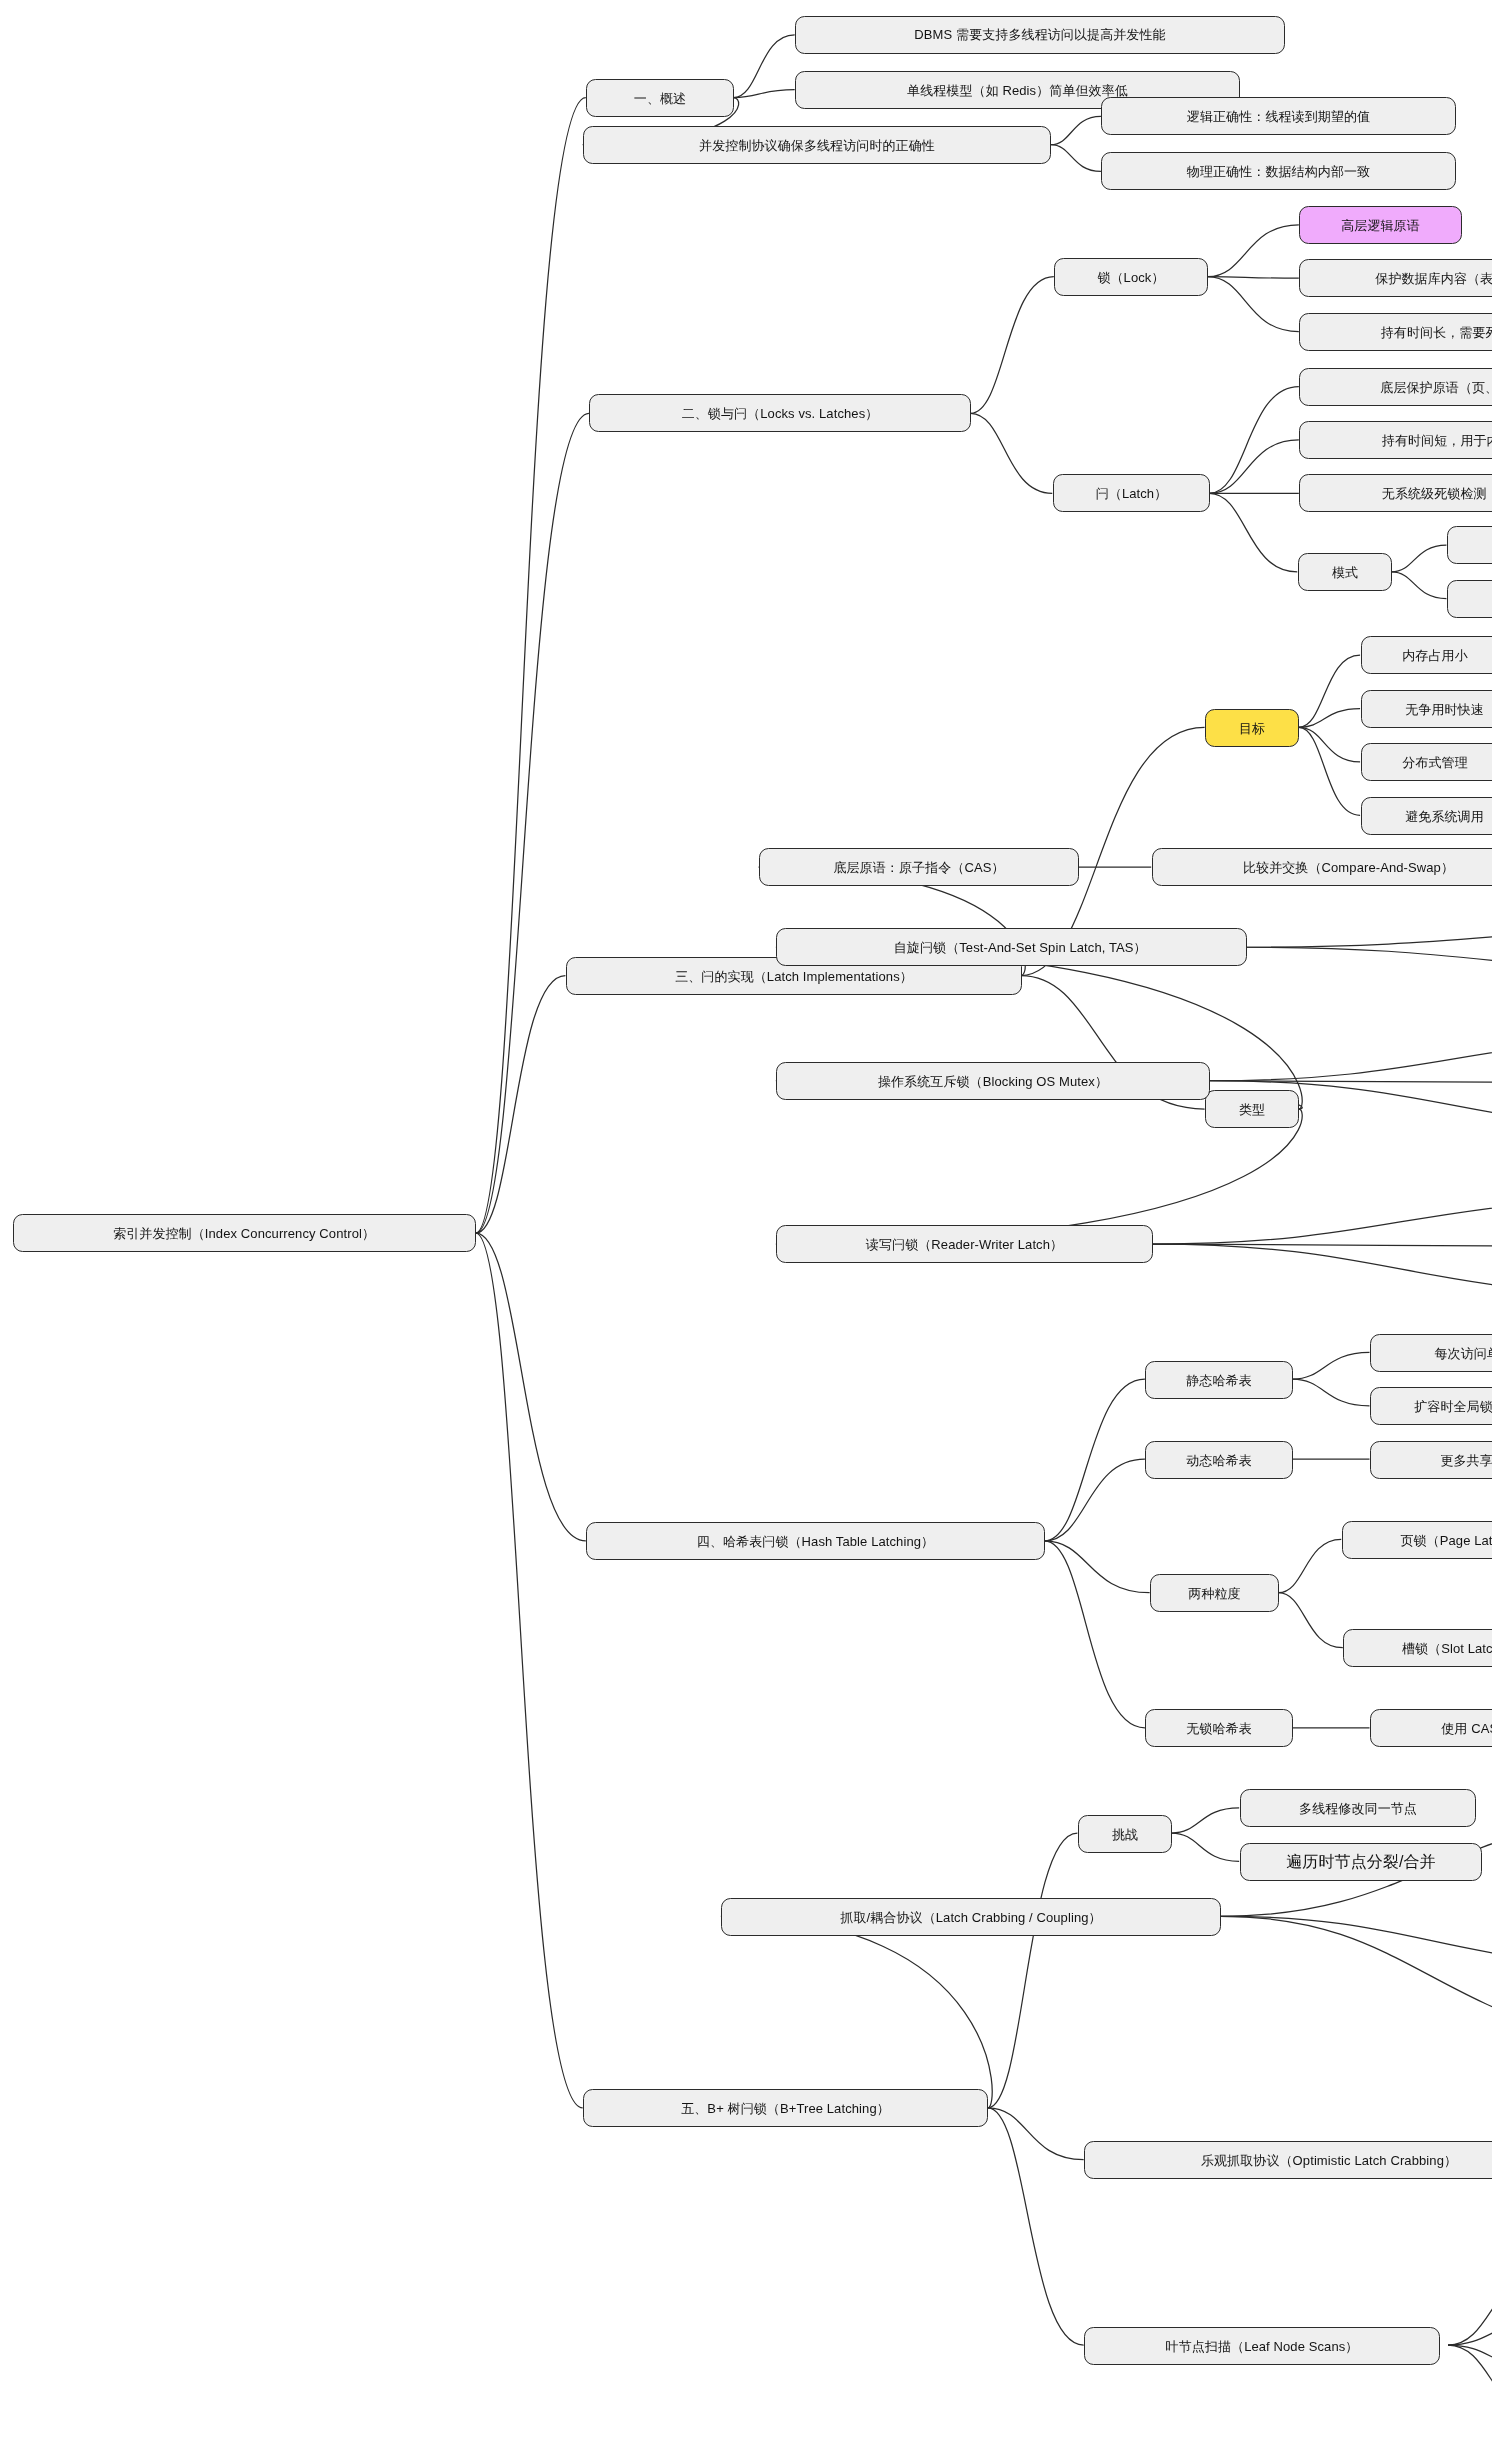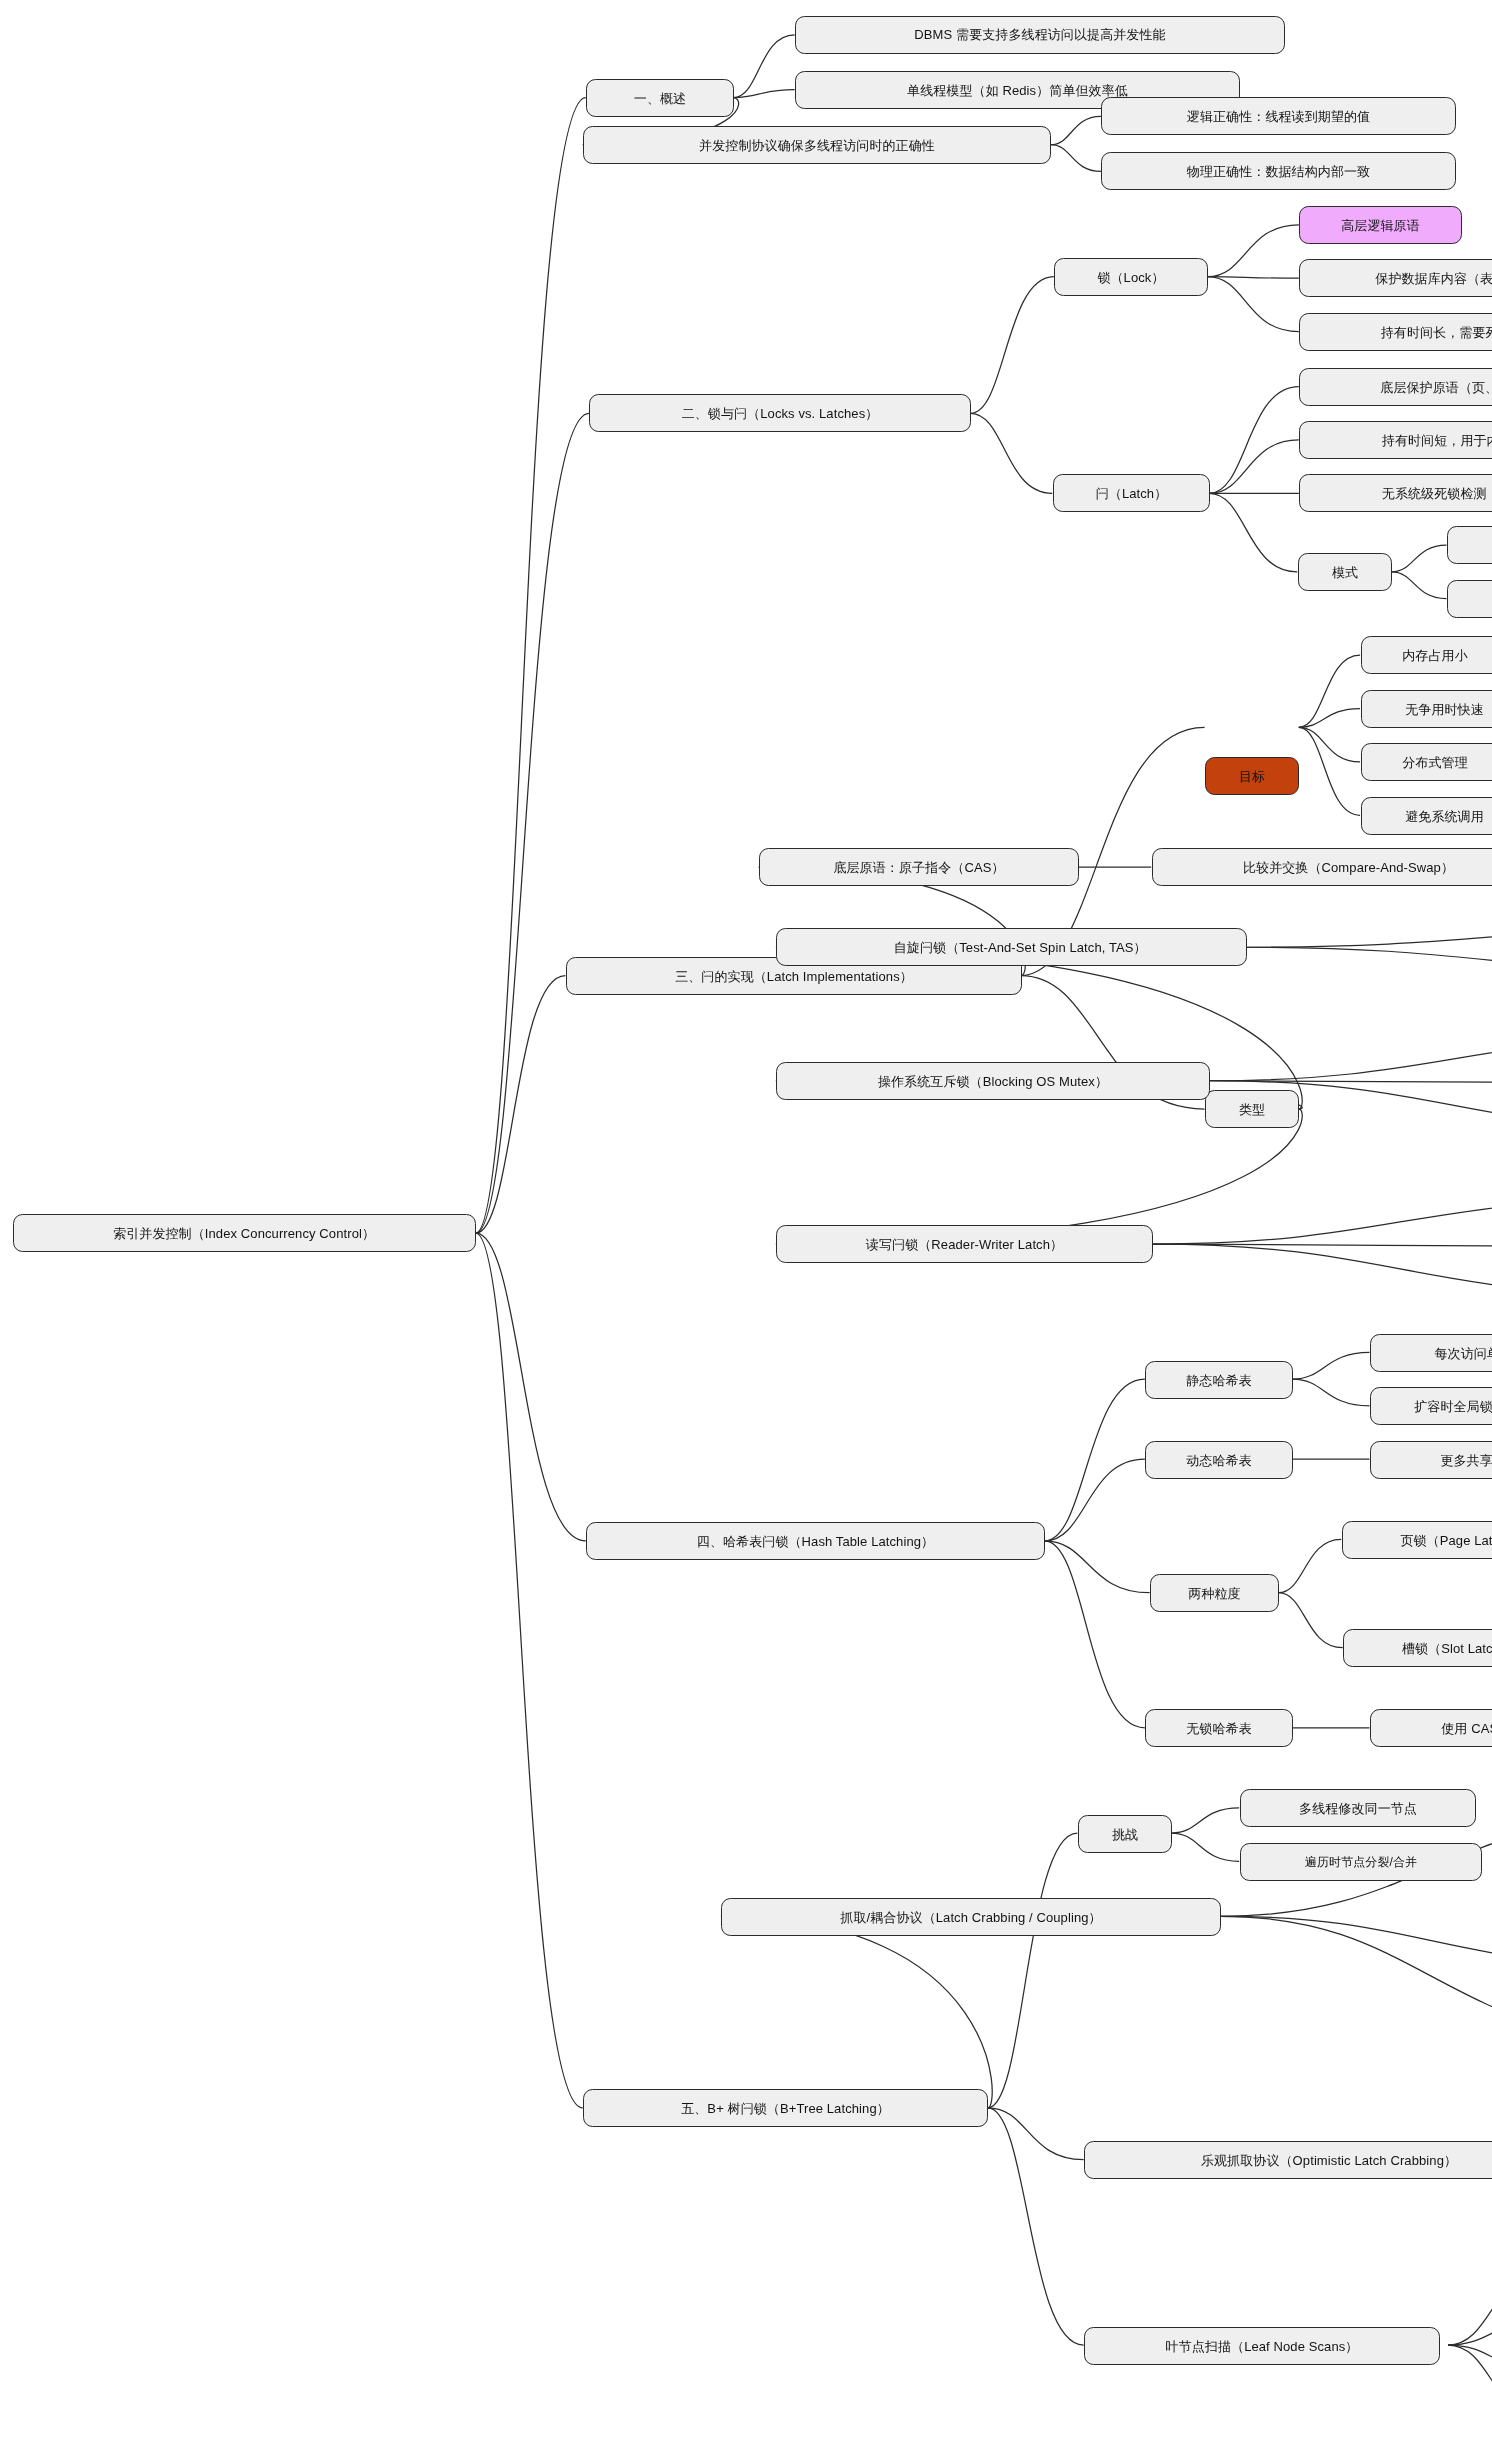--- a/index.html
+++ b/index.html
@@ -141,21 +141,21 @@
       <div class="node" style="left: 1299px; top: 259px; width: 336px; height: 38px; font-size: 13px; background: rgb(239, 239, 239); border-color: rgb(43, 43, 43);">保护数据库内容（表、元组等）</div>
       <div class="node" style="left: 1299px; top: 313px; width: 360px; height: 38px; font-size: 13px; background: rgb(239, 239, 239); border-color: rgb(43, 43, 43);">持有时间长，需要死锁检测与回滚</div>
       <div class="node" style="left: 1053px; top: 474px; width: 157px; height: 38px; font-size: 13px; background: rgb(239, 239, 239); border-color: rgb(43, 43, 43);">闩（Latch）</div>
       <div class="node" style="left: 1299px; top: 368px; width: 346px; height: 38px; font-size: 13px; background: rgb(239, 239, 239); border-color: rgb(43, 43, 43);">底层保护原语（页、内存区域）</div>
       <div class="node" style="left: 1299px; top: 421px; width: 349px; height: 38px; font-size: 13px; background: rgb(239, 239, 239); border-color: rgb(43, 43, 43);">持有时间短，用于内部数据结构</div>
       <div class="node" style="left: 1299px; top: 474px; width: 349px; height: 38px; font-size: 13px; background: rgb(239, 239, 239); border-color: rgb(43, 43, 43);">无系统级死锁检测，由线程负责</div>
       <div class="node" style="left: 1298px; top: 553px; width: 94px; height: 38px; font-size: 13px; background: rgb(239, 239, 239); border-color: rgb(43, 43, 43);">模式</div>
       <div class="node" style="left: 1447px; top: 526px; width: 327px; height: 38px; font-size: 13px; background: rgb(239, 239, 239); border-color: rgb(43, 43, 43);">读锁（READ）：允许并发读取</div>
       <div class="node" style="left: 1447px; top: 580px; width: 292px; height: 38px; font-size: 13px; background: rgb(239, 239, 239); border-color: rgb(43, 43, 43);">写锁（WRITE）：独占访问</div>
       <div class="node" style="left: 566px; top: 957px; width: 456px; height: 38px; font-size: 13px; background: rgb(239, 239, 239); border-color: rgb(43, 43, 43);">三、闩的实现（Latch Implementations）</div>
-      <div class="node" style="left: 1205px; top: 709px; width: 94px; height: 38px; font-size: 13px; background: #c2410c; border-color: rgb(43, 43, 43); margin-top: 48px;">目标</div>
+      <div class="node" style="left: 1205px; top: 709px; width: 94px; height: 38px; font-size: 13px; background: #fde047; border-color: rgb(43, 43, 43);">目标</div>
       <div class="node" style="left: 1361px; top: 636px; width: 148px; height: 38px; font-size: 13px; background: rgb(239, 239, 239); border-color: rgb(43, 43, 43);">内存占用小</div>
       <div class="node" style="left: 1361px; top: 690px; width: 167px; height: 38px; font-size: 13px; background: rgb(239, 239, 239); border-color: rgb(43, 43, 43);">无争用时快速</div>
       <div class="node" style="left: 1361px; top: 743px; width: 148px; height: 38px; font-size: 13px; background: rgb(239, 239, 239); border-color: rgb(43, 43, 43);">分布式管理</div>
       <div class="node" style="left: 1361px; top: 797px; width: 167px; height: 38px; font-size: 13px; background: rgb(239, 239, 239); border-color: rgb(43, 43, 43);">避免系统调用</div>
       <div class="node" style="left: 759px; top: 848px; width: 320px; height: 38px; font-size: 13px; background: rgb(239, 239, 239); border-color: rgb(43, 43, 43);">底层原语：原子指令（CAS）</div>
       <div class="node" style="left: 1152px; top: 848px; width: 393px; height: 38px; font-size: 13px; background: rgb(239, 239, 239); border-color: rgb(43, 43, 43);">比较并交换（Compare-And-Swap）</div>
       <div class="node" style="left: 1205px; top: 1090px; width: 94px; height: 38px; font-size: 13px; background: rgb(239, 239, 239); border-color: rgb(43, 43, 43);">类型</div>
       <div class="node" style="left: 776px; top: 928px; width: 471px; height: 38px; font-size: 13px; background: rgb(239, 239, 239); border-color: rgb(43, 43, 43); padding-left: 26px;">自旋闩锁（Test-And-Set Spin Latch, TAS）</div>
       <div class="node" style="left: 776px; top: 1062px; width: 434px; height: 38px; font-size: 13px; background: rgb(239, 239, 239); border-color: rgb(43, 43, 43);">操作系统互斥锁（Blocking OS Mutex）</div>
       <div class="node" style="left: 776px; top: 1225px; width: 377px; height: 38px; font-size: 13px; background: rgb(239, 239, 239); border-color: rgb(43, 43, 43);">读写闩锁（Reader-Writer Latch）</div>
@@ -166,19 +166,19 @@
       <div class="node" style="left: 1145px; top: 1441px; width: 148px; height: 38px; font-size: 13px; background: rgb(239, 239, 239); border-color: rgb(43, 43, 43);">动态哈希表</div>
       <div class="node" style="left: 1370px; top: 1441px; width: 298px; height: 38px; font-size: 13px; background: rgb(239, 239, 239); border-color: rgb(43, 43, 43);">更多共享状态，逻辑更复杂</div>
       <div class="node" style="left: 1150px; top: 1574px; width: 129px; height: 38px; font-size: 13px; background: rgb(239, 239, 239); border-color: rgb(43, 43, 43);">两种粒度</div>
       <div class="node" style="left: 1342px; top: 1521px; width: 236px; height: 38px; font-size: 13px; background: rgb(239, 239, 239); border-color: rgb(43, 43, 43);">页锁（Page Latch）</div>
       <div class="node" style="left: 1343px; top: 1629px; width: 229px; height: 38px; font-size: 13px; background: rgb(239, 239, 239); border-color: rgb(43, 43, 43);">槽锁（Slot Latch）</div>
       <div class="node" style="left: 1145px; top: 1709px; width: 148px; height: 38px; font-size: 13px; background: rgb(239, 239, 239); border-color: rgb(43, 43, 43);">无锁哈希表</div>
       <div class="node" style="left: 1370px; top: 1709px; width: 308px; height: 38px; font-size: 13px; background: rgb(239, 239, 239); border-color: rgb(43, 43, 43);">使用 CAS 实现线性探测插入</div>
       <div class="node" style="left: 583px; top: 2089px; width: 405px; height: 38px; font-size: 13px; background: rgb(239, 239, 239); border-color: rgb(43, 43, 43);">五、B+ 树闩锁（B+Tree Latching）</div>
       <div class="node" style="left: 1078px; top: 1815px; width: 94px; height: 38px; font-size: 13px; background: rgb(239, 239, 239); border-color: rgb(43, 43, 43);">挑战</div>
       <div class="node" style="left: 1240px; top: 1789px; width: 236px; height: 38px; font-size: 13px; background: rgb(239, 239, 239); border-color: rgb(43, 43, 43);">多线程修改同一节点</div>
-      <div class="node" style="left: 1240px; top: 1843px; width: 242px; height: 38px; font-size: 12px; background: rgb(239, 239, 239); border-color: rgb(43, 43, 43);">遍历时节点分裂/合并</div>
+      <div class="node" style="left: 1240px; top: 1843px; width: 242px; height: 38px; font-size: 16px; background: rgb(239, 239, 239); border-color: rgb(43, 43, 43);">遍历时节点分裂/合并</div>
       <div class="node" style="left: 721px; top: 1898px; width: 500px; height: 38px; font-size: 13px; background: rgb(239, 239, 239); border-color: rgb(43, 43, 43);">抓取/耦合协议（Latch Crabbing / Coupling）</div>
       <div class="node" style="left: 1084px; top: 2141px; width: 490px; height: 38px; font-size: 13px; background: rgb(239, 239, 239); border-color: rgb(43, 43, 43);">乐观抓取协议（Optimistic Latch Crabbing）</div>
       <div class="node" style="left: 1084px; top: 2327px; width: 356px; height: 38px; font-size: 13px; background: rgb(239, 239, 239); border-color: rgb(43, 43, 43);">叶节点扫描（Leaf Node Scans）</div>
     </div>
 </div>
 
 
 </body></html>

